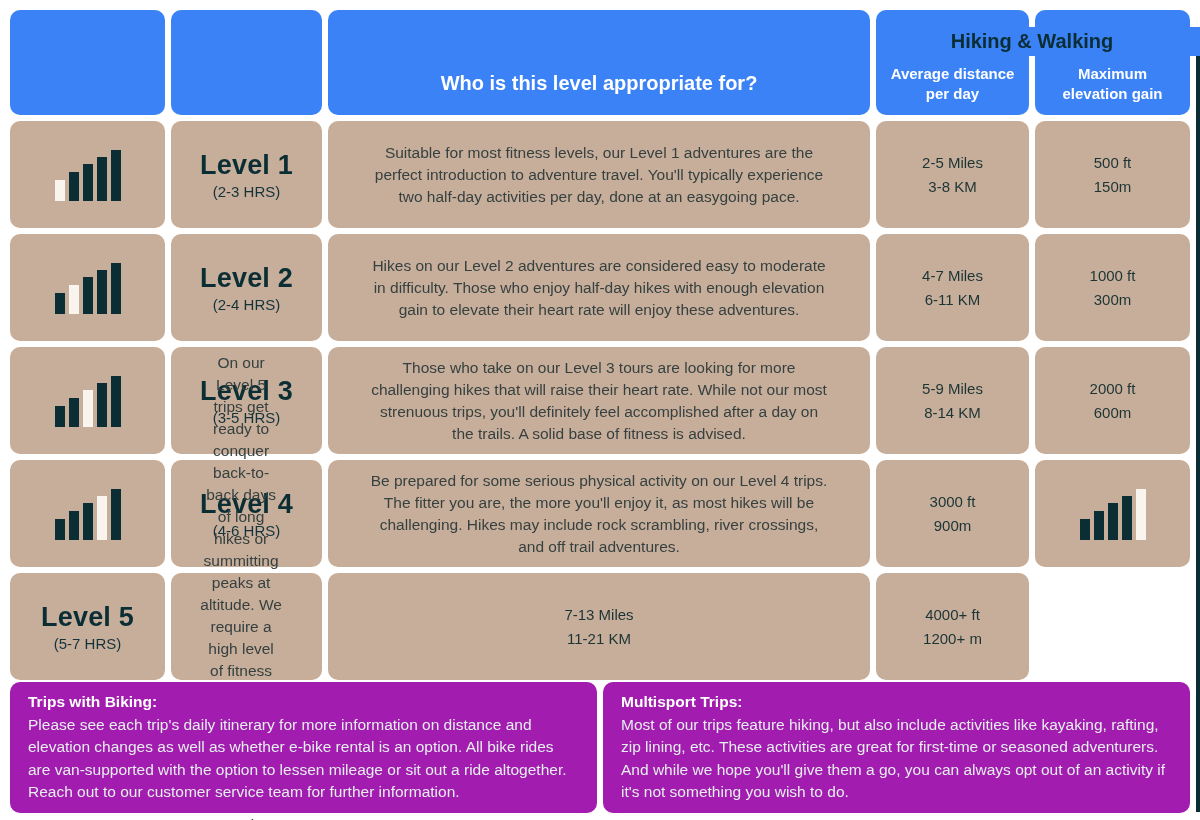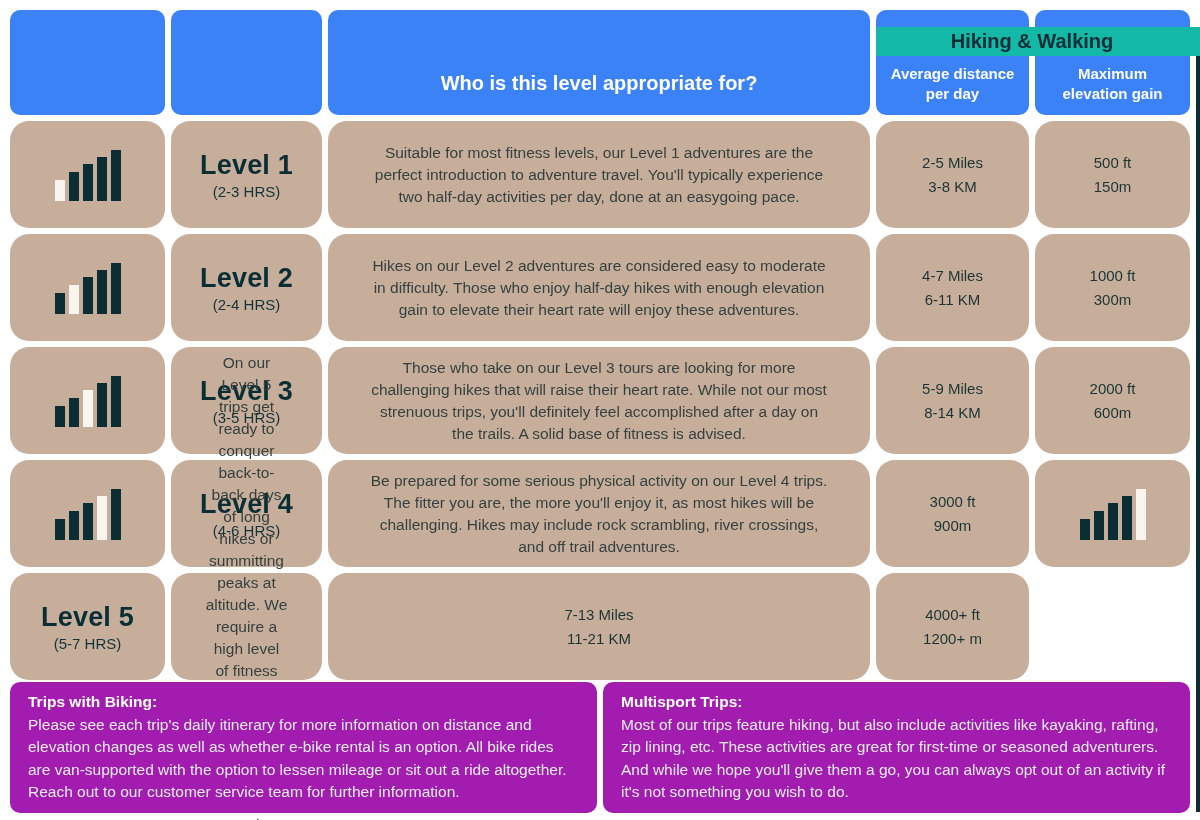--- a/index.html
+++ b/index.html
@@ -12,36 +12,36 @@
   }
   .grid {
     position: absolute; left: 10px; top: 10px;
     display: grid;
     grid-template-columns: 155px 151px 542px 153px 155px;
     grid-template-rows: 105px repeat(5, 107px);
     gap: 6px;
   }
   .cell { border-radius: 10px; }
   .dark { background: #3b82f6; }
-  .tan  { background: #c7ae9b; border-radius: 19px; }
+  .tan  { background: #c7ae9b; }
 
   
   .who-cell {
     display: flex; align-items: flex-end; justify-content: center;
     padding-bottom: 20px;
     color: #ffffff; font-size: 20px; font-weight: bold;
   }
   .subhead {
     display: flex; flex-direction: column; justify-content: flex-end;
     padding-bottom: 11px;
     color: #ffffff; font-size: 15px; font-weight: bold; line-height: 1.35; text-align: center;
   }
   .band {
     position: absolute; left: 876px; top: 27px; width: 324px; height: 29px;
-    background: #14b8a6; z-index: 2;
+    background: #3b82f6; z-index: 2;
     display: flex; align-items: center; justify-content: center;
     padding-right: 12px;
     color: #0b2e35; font-size: 20px; font-weight: bold;
   }
 
   
   .icon-cell { display: flex; align-items: center; justify-content: center; }
   .bars { display: flex; align-items: flex-end; gap: 4px; height: 52px; }
   .bar { width: 10px; background: #0b2e35; display: inline-block; }
   .b1 { height: 21px; } .b2 { height: 29px; } .b3 { height: 37px; }
@@ -49,21 +49,21 @@
   .bar.lit { background: #f9f5ee; }
 
   .level-cell {
     display: flex; flex-direction: column; align-items: center; justify-content: center;
     text-align: center; color: #0b2e35;
   }
   .level-name { font-size: 27px; font-weight: bold; letter-spacing: .2px; }
   .level-hours { font-size: 15px; margin-top: 2px; color: #14323a; }
 
   .desc-cell {
-    display: flex; align-items: center; justify-content: center;
+    display: flex; align-items: center; justify-content: flex-end;
     padding: 6px 40px; text-align: center;
   }
   .desc-cell p { font-size: 15.5px; line-height: 1.42; color: #35403f; }
 
   .data-cell {
     display: flex; flex-direction: column; align-items: center; justify-content: center;
     text-align: center; font-size: 15px; line-height: 1.55; color: #1c3434;
   }
 
   

